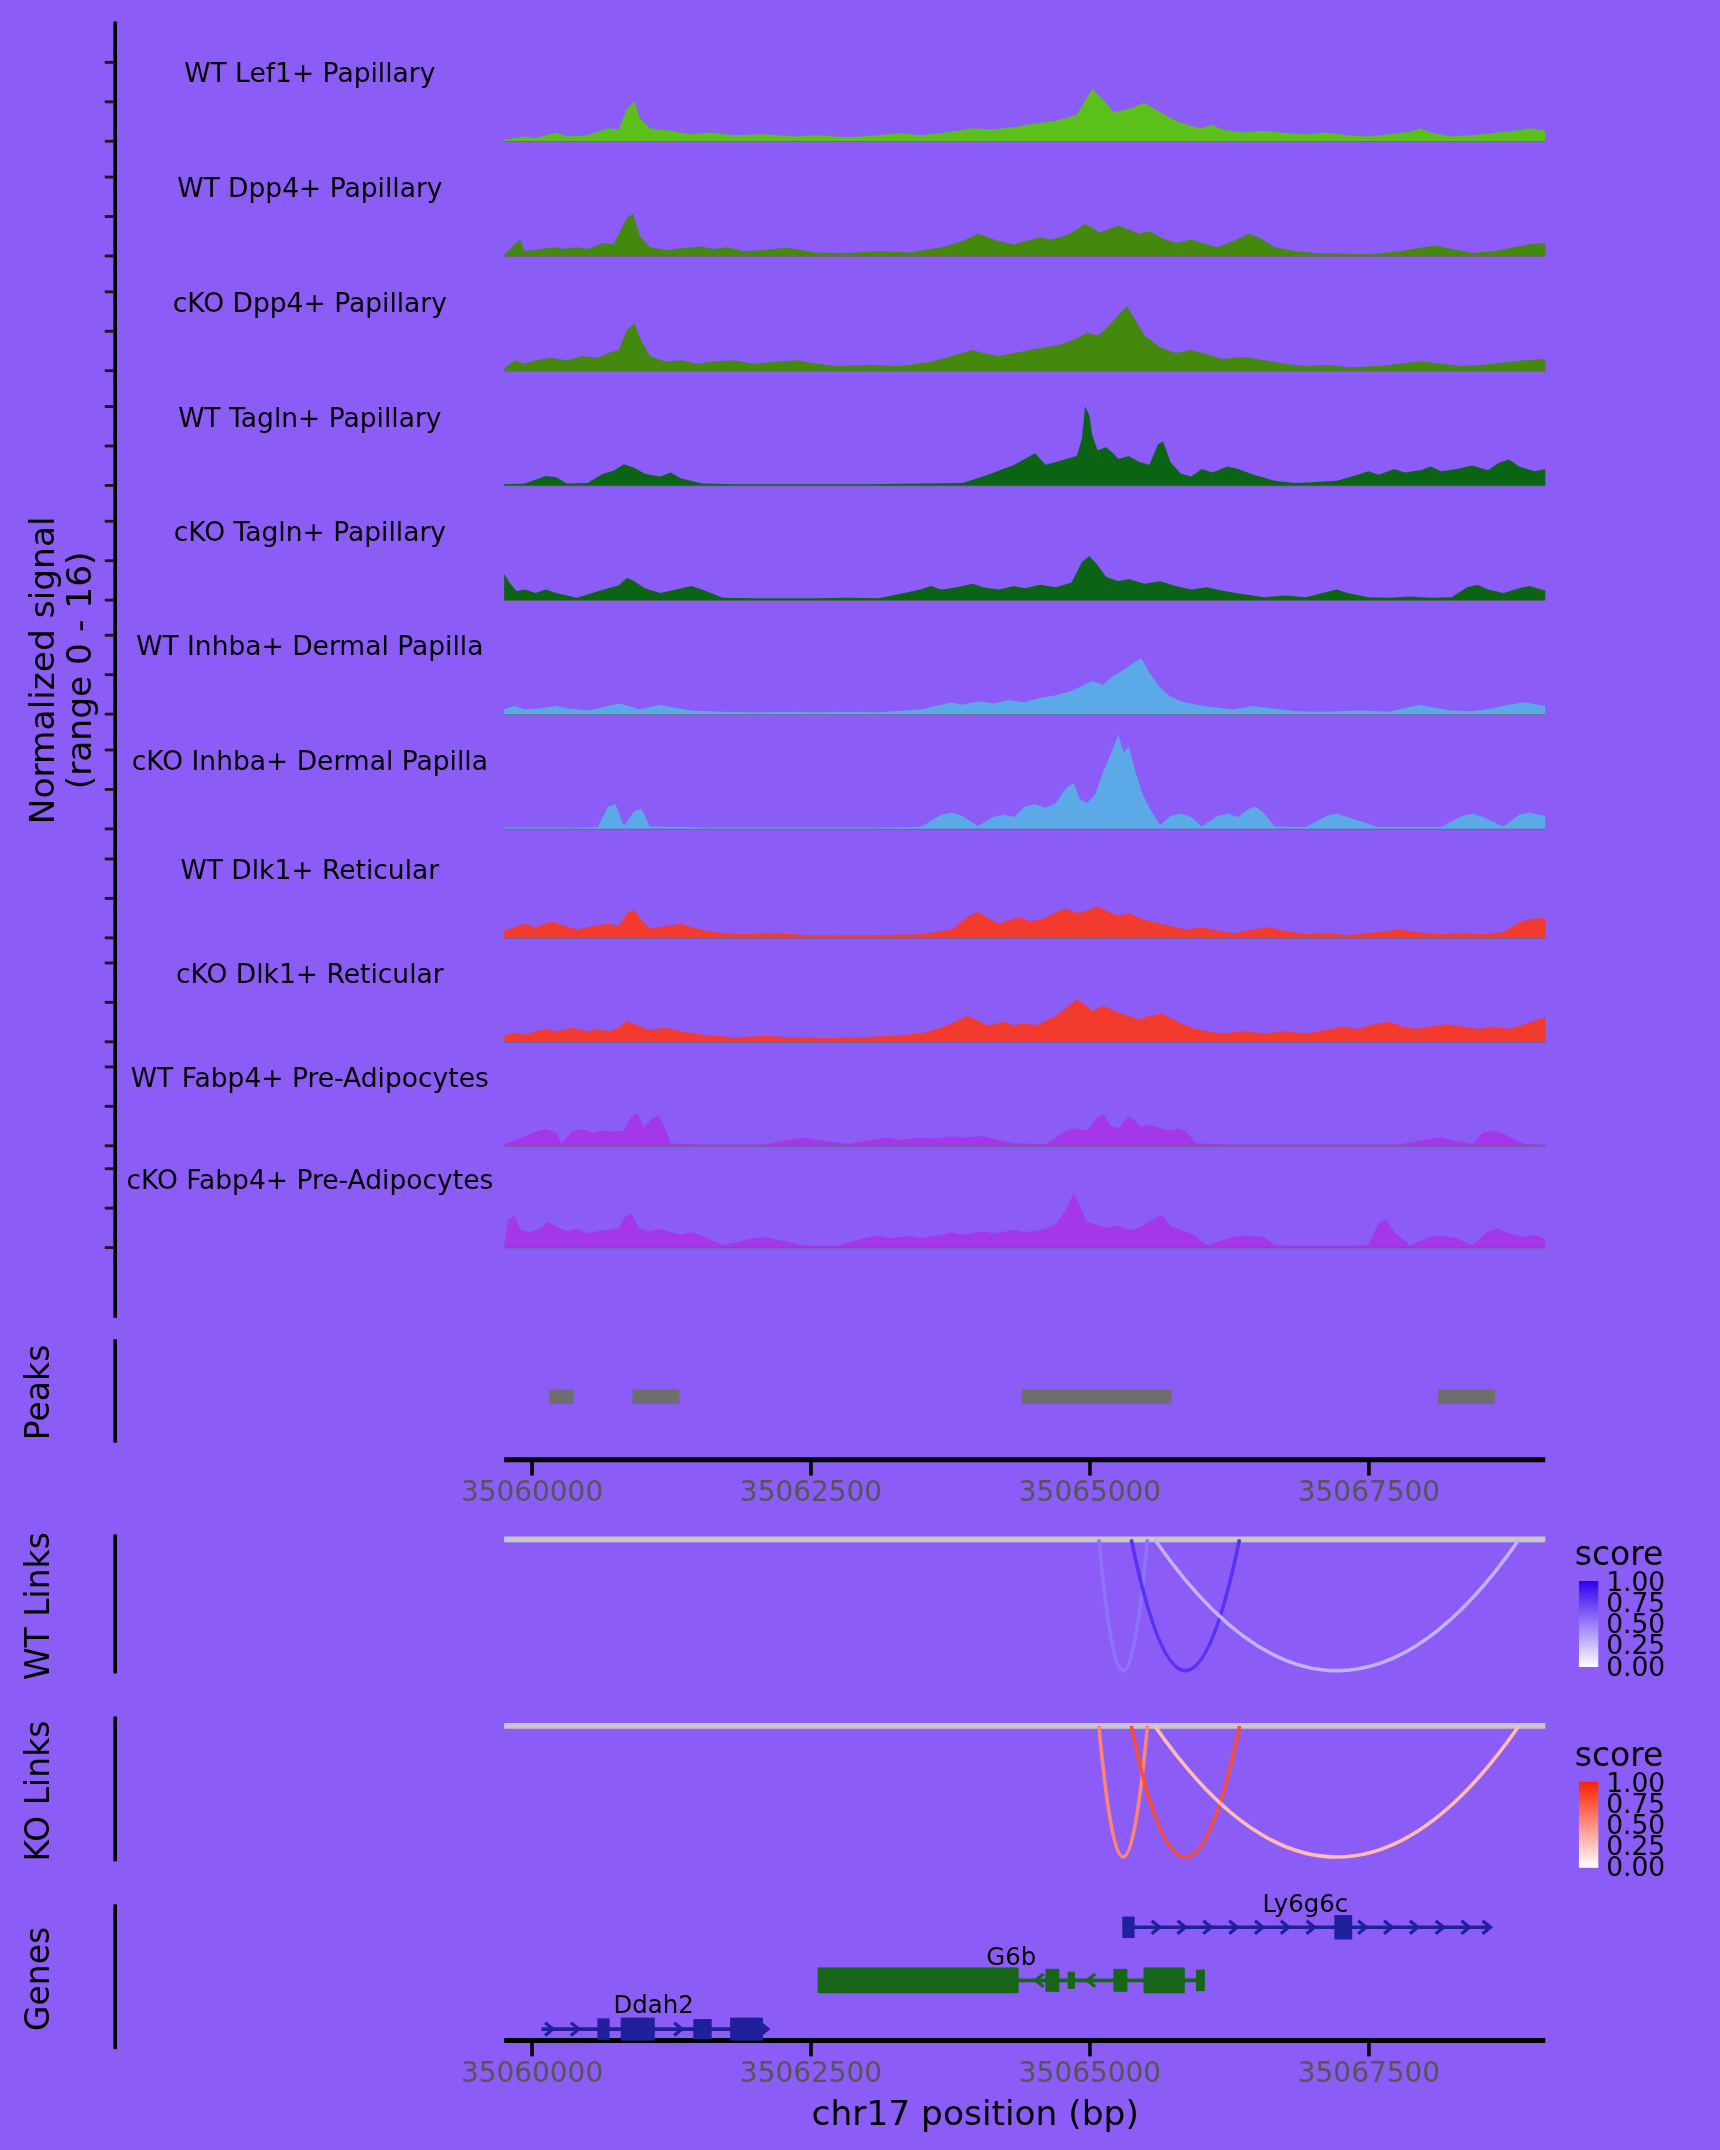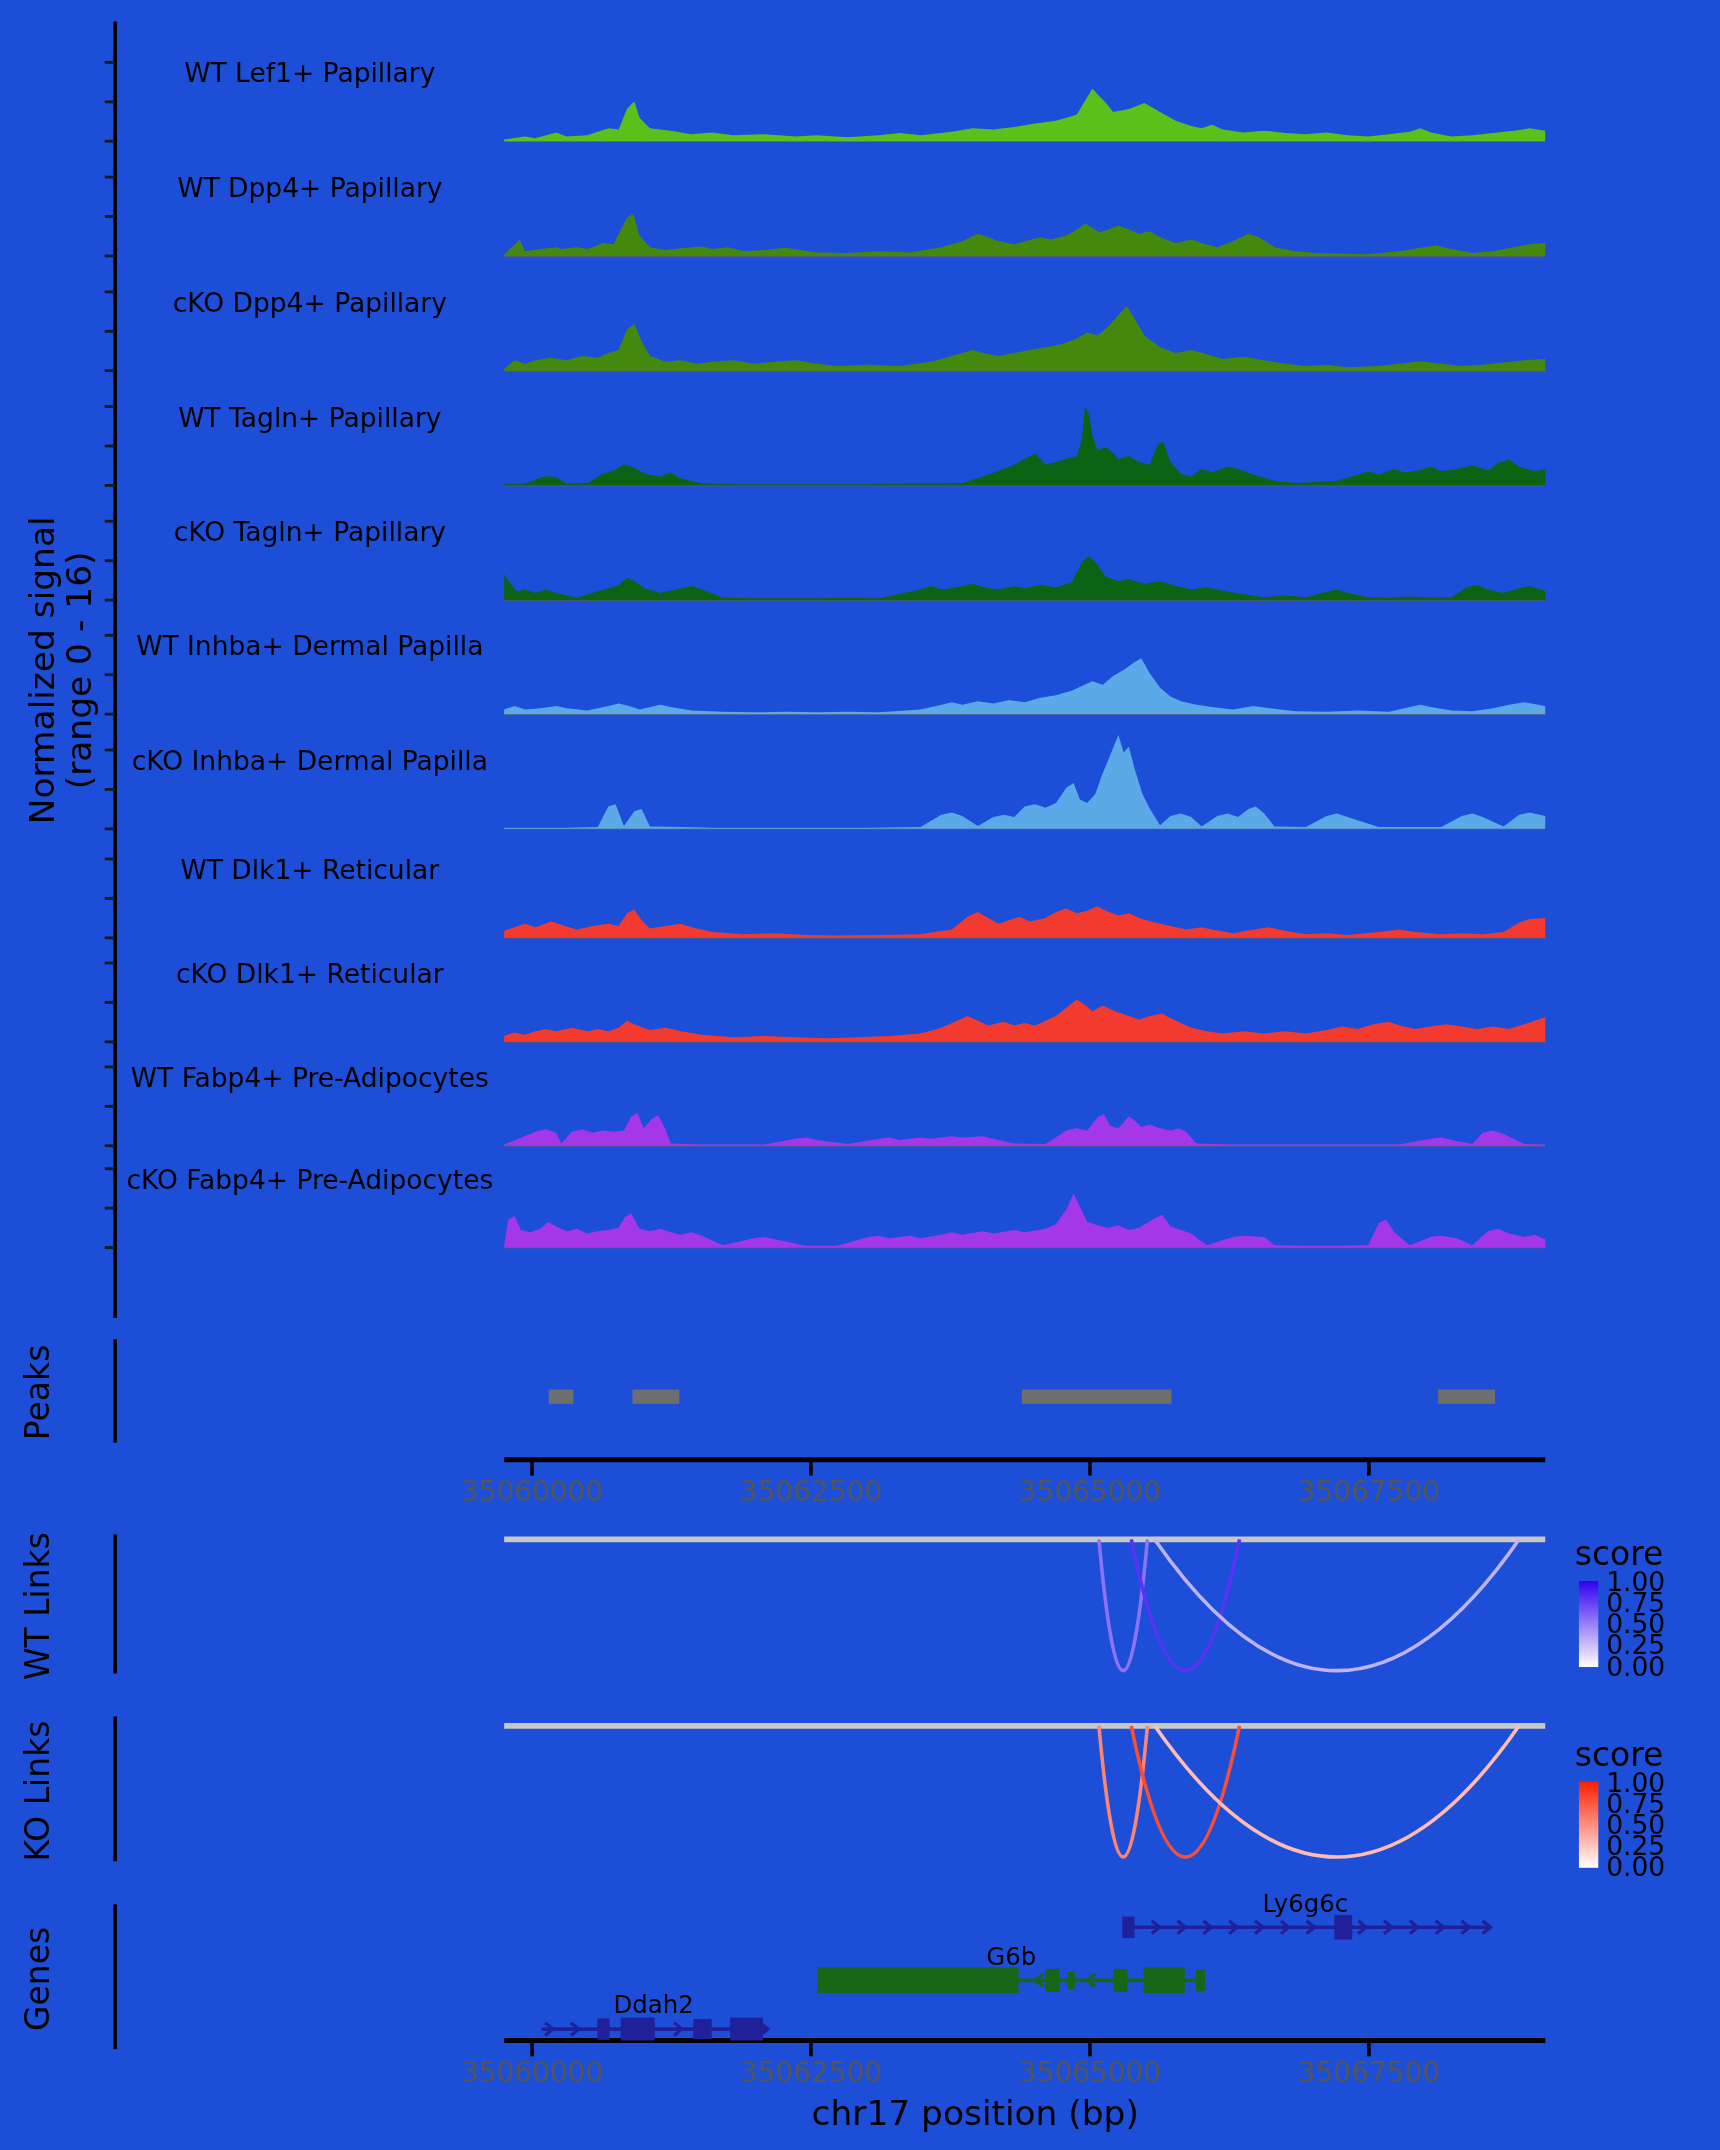--- a/index.html
+++ b/index.html
@@ -1,16 +1,16 @@
 <!DOCTYPE html>
 <html style="font-size:11.5px"><head>
 <meta charset="utf-8">
 <style>
   html,body{margin:0;padding:0;background:#ffffff;}
-  .fig{position:relative;width:1721px;height:2151px;background:#1d4ed8;font-family:"DejaVu Sans",sans-serif;overflow:hidden;}
+  .fig{position:relative;width:1721px;height:2151px;background:#8b5cf6;font-family:"DejaVu Sans",sans-serif;overflow:hidden;}
   svg text{font-family:"DejaVu Sans","Liberation Sans",sans-serif;}
 </style>
 </head>
 <body>
 
 <div class="fig">
   <svg id="chart" width="1721" height="2151" viewBox="0 0 2400 3000">
       <rect x="158" y="30" width="5" height="1808" fill="#000000"></rect>
       <rect x="158" y="1868" width="5" height="144" fill="#000000"></rect>
       <rect x="158" y="2140" width="5" height="194" fill="#000000"></rect>

